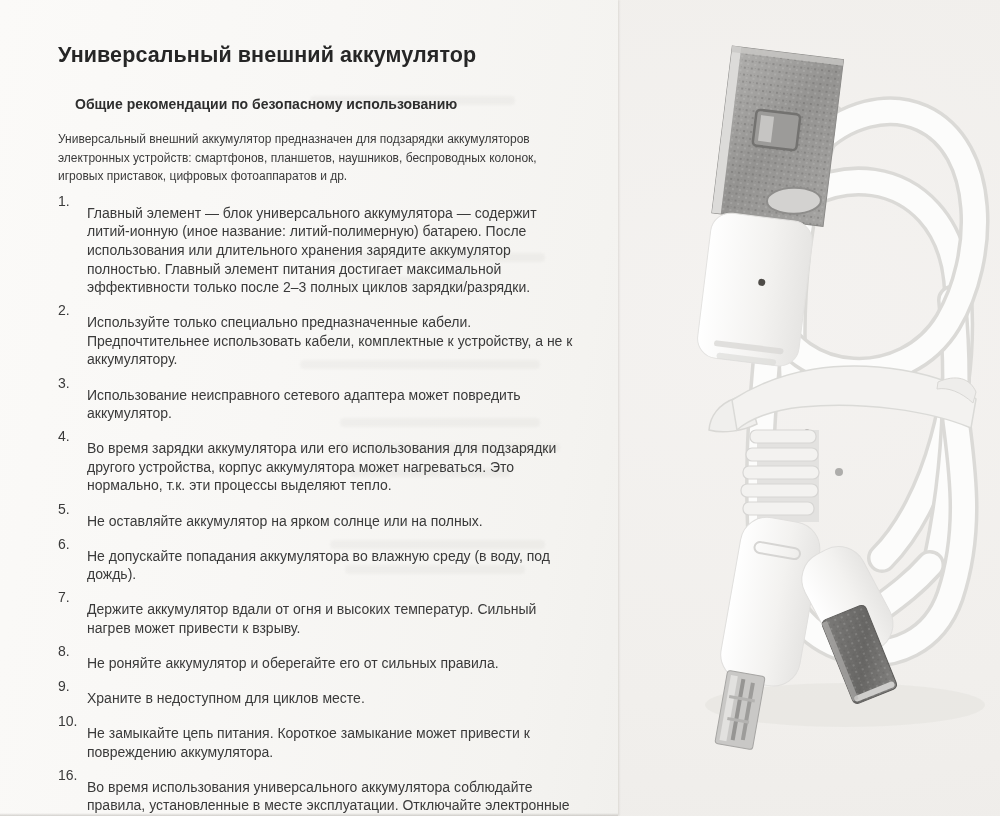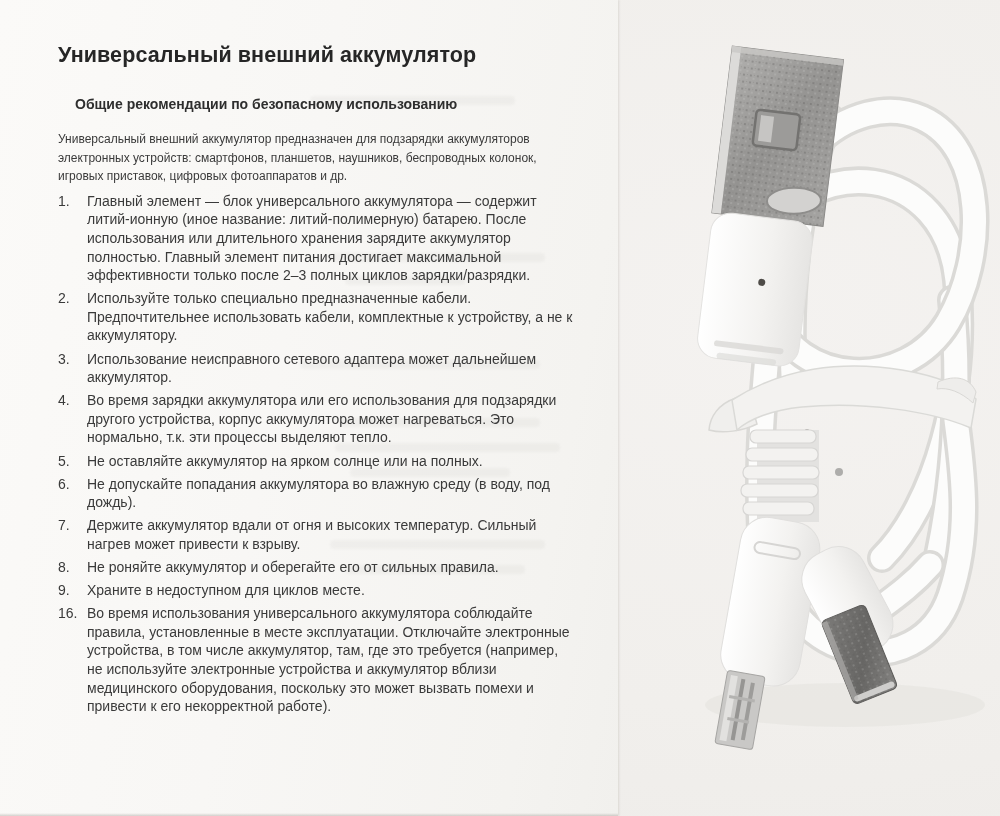--- a/index.html
+++ b/index.html
@@ -26,21 +26,21 @@
     margin:26px 0 0 17px;font-size:14px;line-height:19px;font-weight:700;color:#2e2e2e;
   }
   p.intro{
     margin:16px 0 6px 0;font-size:12px;line-height:18.6px;color:#3a3a3a;
   }
   ol.safety{
     margin:0;padding:0;list-style:none;font-size:14px;line-height:18.6px;color:#3a3a3a;
   }
   ol.safety li{display:flex;margin:0 0 4.5px 0;}
   ol.safety .num{flex:0 0 29px;}
-  ol.safety .txt{flex:1;}
+  ol.safety .txt{flex:1;margin-top:12px;}
   
   .bleed{position:absolute;background:#84837b;opacity:.06;border-radius:4px;filter:blur(1.2px);height:9px;}
   
   .cable{position:absolute;left:600px;top:0;}
 </style>
 </head>
 <body>
 
 <div class="scene">
 
@@ -67,21 +67,21 @@
             <span class="txt">Главный элемент — блок универсального аккумулятора — содержит литий-ионную (иное название: литий-полимерную) батарею. После использования или длительного хранения зарядите аккумулятор полностью. Главный элемент питания достигает максимальной эффективности только после 2–3 полных циклов зарядки/разрядки.</span>
           </li>
 
           <li>
             <span class="num">2.</span>
             <span class="txt">Используйте только специально предназначенные кабели. Предпочтительнее использовать кабели, комплектные к устройству, а не к аккумулятору.</span>
           </li>
 
           <li>
             <span class="num">3.</span>
-            <span class="txt">Использование неисправного сетевого адаптера может дальнейшем аккумулятор.</span>
+            <span class="txt">Использование неисправного сетевого адаптера может повредить аккумулятор.</span>
           </li>
 
           <li>
             <span class="num">4.</span>
             <span class="txt">Во время зарядки аккумулятора или его использования для подзарядки другого устройства, корпус аккумулятора может нагреваться. Это нормально, т.к. эти процессы выделяют тепло.</span>
           </li>
 
           <li>
             <span class="num">5.</span>
             <span class="txt">Не оставляйте аккумулятор на ярком солнце или на полных.</span>
@@ -100,20 +100,24 @@
           <li>
             <span class="num">8.</span>
             <span class="txt">Не роняйте аккумулятор и оберегайте его от сильных правила.</span>
           </li>
 
           <li>
             <span class="num">9.</span>
             <span class="txt">Храните в недоступном для циклов месте.</span>
           </li>
 
+          <li>
+            <span class="num">10.</span>
+            <span class="txt">Не замыкайте цепь питания. Короткое замыкание может привести к повреждению аккумулятора.</span>
+          </li>
 
 
           <li>
             <span class="num">16.</span>
             <span class="txt">Во время использования универсального аккумулятора соблюдайте правила, установленные в месте эксплуатации. Отключайте электронные устройства, в том числе аккумулятор, там, где это требуется (например, не используйте электронные устройства и аккумулятор вблизи медицинского оборудования, поскольку это может вызвать помехи и привести к его некорректной работе).</span>
           </li>
         </ol>
     </div>
   </div>
 

